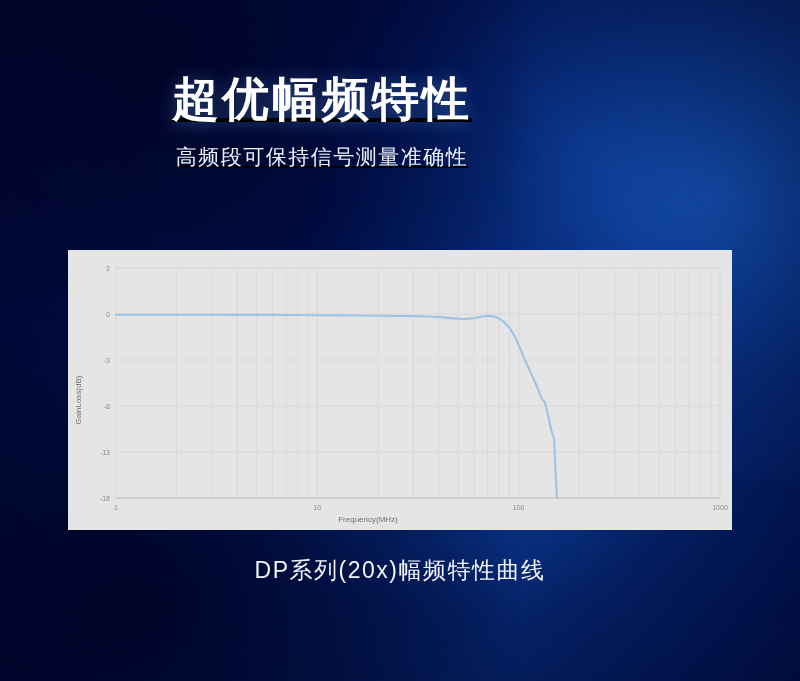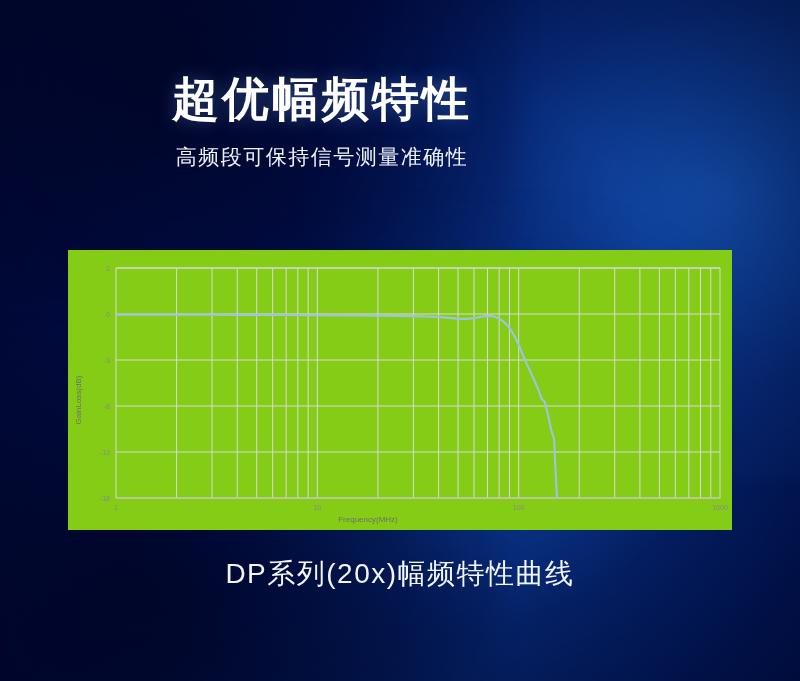--- a/index.html
+++ b/index.html
@@ -69,20 +69,21 @@
     inset: 0;
     background: radial-gradient(ellipse at 50% 45%, rgba(0,0,0,0) 45%, rgba(0,4,32,0.55) 100%);
   }
 
   .headings {
     position: absolute;
     left: 0;
     top: 72px;
     width: 644px;
     text-align: center;
+    text-decoration: underline;
   }
   .main-title {
     font-size: 47px;
     font-weight: bold;
     color: #ffffff;
     letter-spacing: 3px;
     line-height: 1.15;
     text-shadow: 0 0 18px rgba(120,180,255,0.35);
   }
   .sub-title {
@@ -93,36 +94,36 @@
     letter-spacing: 1.5px;
   }
 
   
   .chart-card {
     position: absolute;
     left: 68px;
     top: 250px;
     width: 664px;
     height: 280px;
-    background: #84cc16;
+    background: #e5e5e5;
   }
 
   .chart-svg {
     display: block;
     width: 664px;
     height: 280px;
   }
 
   .caption {
     position: absolute;
     left: 0;
     top: 555px;
     width: 800px;
     text-align: center;
-    font-size: 28px;
+    font-size: 23px;
     color: #f2f5fb;
     letter-spacing: 1.5px;
   }
 
   
   .ax-tick { font-family: "Liberation Sans", sans-serif; font-size: 7px; fill: #8a8a8a; }
   .ax-title { font-family: "Liberation Sans", sans-serif; font-size: 8px; fill: #6f6f6f; }
 </style>
 </head>
 <body>

